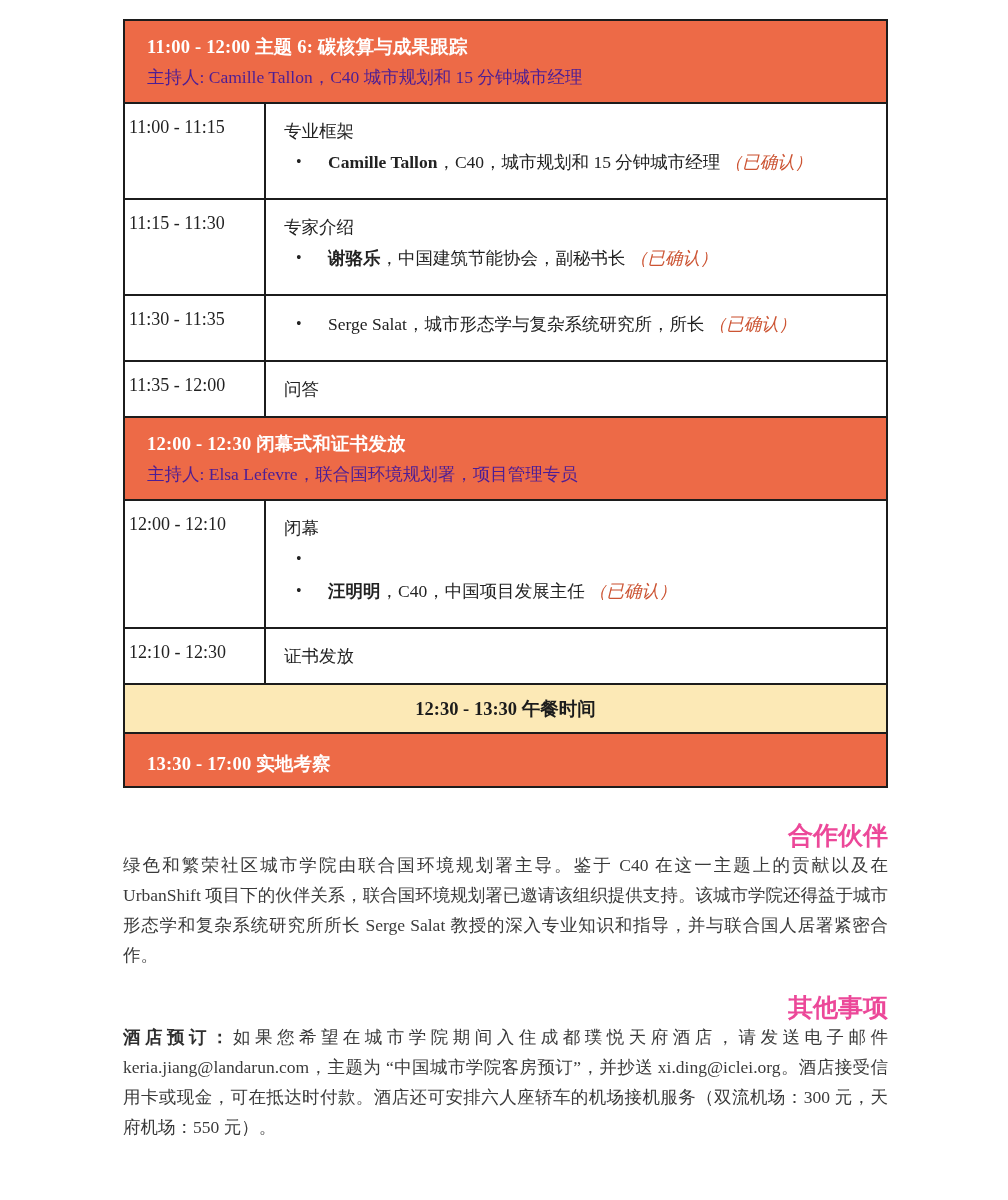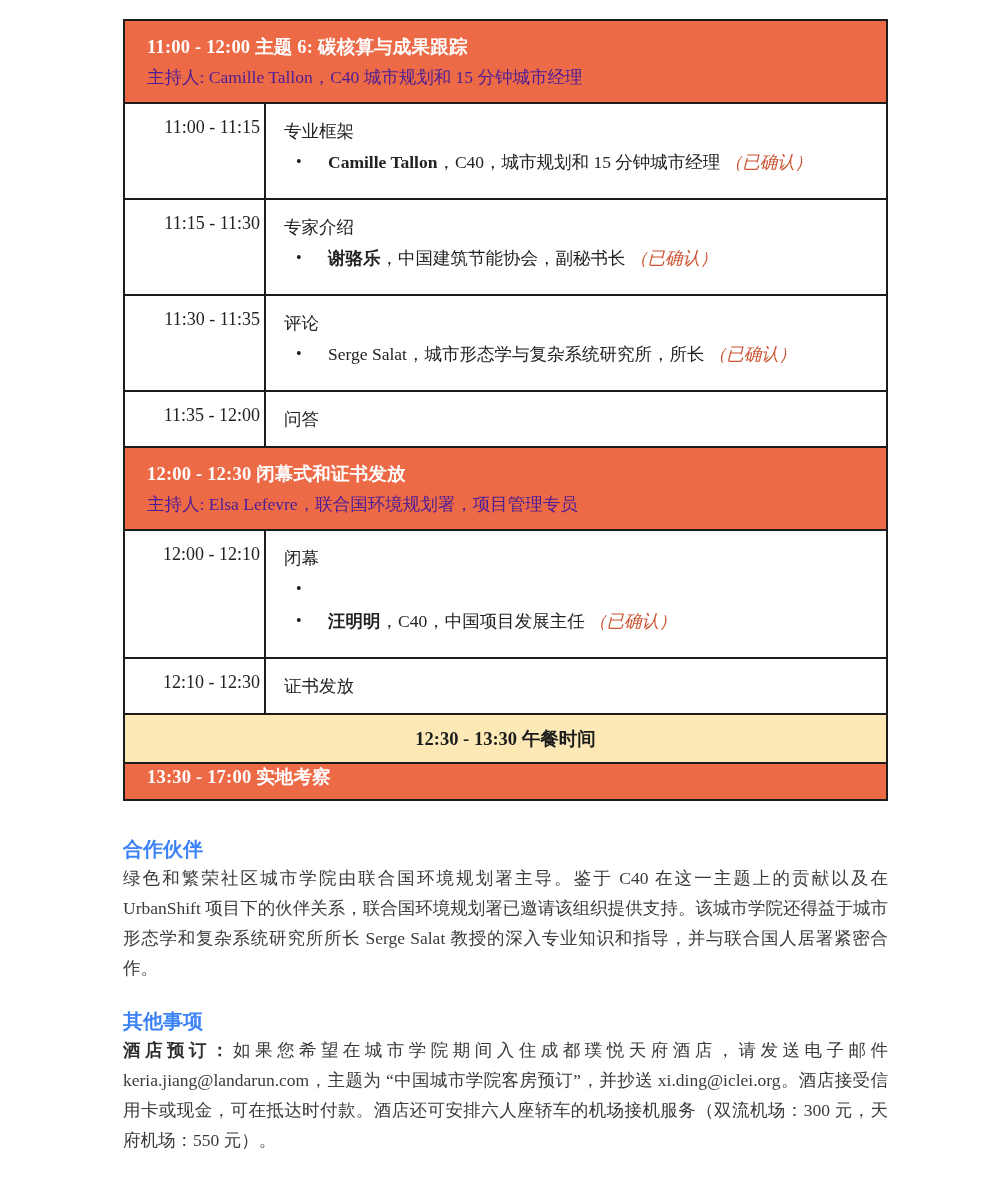--- a/index.html
+++ b/index.html
@@ -44,22 +44,22 @@
   }
   .trow {
     display: flex;
     border-bottom: 2px solid #1c1c1c;
   }
   .trow:last-child { border-bottom: none; }
   .tcell-time {
     width: 141px;
     flex: 0 0 141px;
     border-right: 2px solid #1c1c1c;
-    padding: 13px 4px 0 20px;
-    text-align: right;
+    padding: 13px 4px 0 4px;
+    text-align: left;
     font-size: 18px;
     white-space: nowrap;
   }
   .tcell-body {
     flex: 1;
     padding: 12px 12px 16px 18px;
     font-size: 17.5px;
   }
   .tcell-body .row-title { line-height: 30px; }
   .pad-tall { padding-bottom: 20px; }
@@ -86,31 +86,32 @@
     font-weight: bold;
     font-size: 18.5px;
     padding: 11px 0;
     color: #1c1c1c;
   }
   .fieldtrip {
     background: #ED6A47;
     color: #ffffff;
     font-weight: bold;
     font-size: 18.5px;
-    padding: 0 10px 10px 22px;
+    padding: 17px 10px 10px 22px;
     letter-spacing: .2px;
   }
 
   
   .sec-heading {
     margin-top: 36px;
-    color: #3b82f6;
-    font-weight: bold;
-    font-size: 20px;
+    color: #ec4899;
+    font-weight: bold;
+    font-size: 25px;
     line-height: 24px;
+    text-align: right;
   }
   .sec-heading.tight { margin-top: 26px; }
   .para {
     margin-top: 2px;
     font-size: 17.5px;
     line-height: 30px;
     text-align: justify;
     color: #3a3a3a;
   }
   .para .lead-bold { font-weight: bold; color: #2e2e2e; }
@@ -146,21 +147,20 @@
           <div class="bullet-line">
             <span class="bullet-dot">•</span>
             <span><span class="b-lead">谢骆乐</span><span>，中国建筑节能协会，副秘书长 </span><span class="confirm">（已确认）</span></span>
           </div>
         </div>
       </div>
 
       <div class="trow">
         <div class="tcell-time">11:30 - 11:35</div>
         <div class="tcell-body pad-tall">
-          <div class="row-title">评论</div>
           <div class="bullet-line">
             <span class="bullet-dot">•</span>
             <span><span class="b-lead"></span><span>Serge Salat，城市形态学与复杂系统研究所，所长 </span><span class="confirm">（已确认）</span></span>
           </div>
         </div>
       </div>
 
       <div class="trow">
         <div class="tcell-time">11:35 - 12:00</div>
         <div class="tcell-body pad-short">

